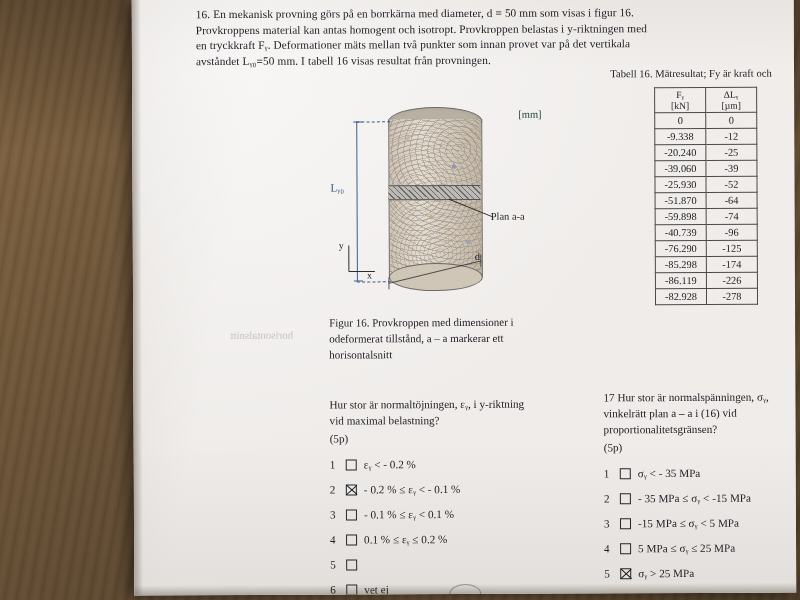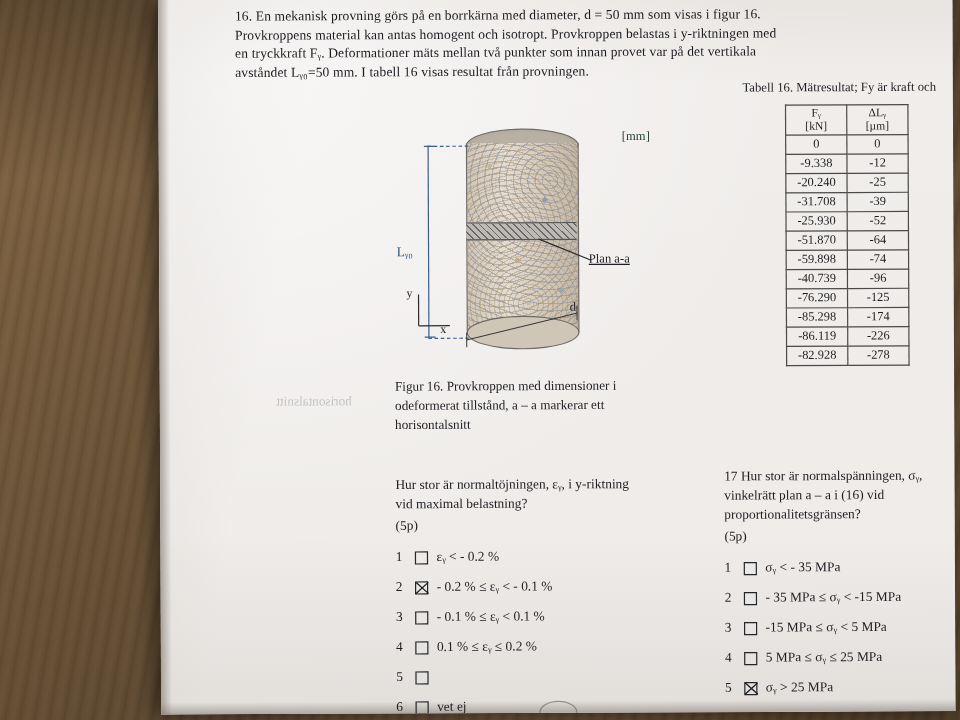--- a/index.html
+++ b/index.html
@@ -100,46 +100,46 @@
   
   .dim-l-line {
     position:absolute; left:34px; top:28px; width:0; height:160px;
     border-left:1px solid #3b5e8c;
   }
   .dim-l-line:before, .dim-l-line:after{
     content:""; position:absolute; left:-4px; width:9px; height:1px; background:#3b5e8c;
   }
   .dim-l-line:before{ top:0; } .dim-l-line:after{ bottom:0; }
   .dim-l-label{
-    position:absolute; left:8px; top:111px; font-size:11px; color:#2d4f7d;
+    position:absolute; left:8px; top:88px; font-size:11px; color:#2d4f7d;
   }
   .tick-top, .tick-bot{
     position:absolute; left:34px; width:34px; height:0; border-top:1px dashed #3b5e8c;
   }
   .tick-top{ top:28px; } .tick-bot{ top:188px; }
 
   .mm-label{ position:absolute; left:196px; top:16px; font-size:10.5px; color:#243; }
-  .plan-label{ position:absolute; left:168px; top:118px; font-size:10.5px;text-decoration:underline; }
+  .plan-label{ position:absolute; left:168px; top:118px; font-size:10.5px; }
   .plan-leader{
     position:absolute; left:126px; top:104px; width:46px; height:22px;
   }
   .dim-d {
     position:absolute; left:152px; top:158px; font-size:10.5px;
   }
   .axes { position:absolute; left:20px; top:148px; width:40px; height:36px; }
   .axes .lbl { position:absolute; font-size:10px; }
 
   .figcap {
     position:absolute; left:196px; top:316px; width:240px;
     font-size:11px; line-height:16px;
   }
 
   
   .tablewrap { position:absolute; left:470px; top:70px; width:190px; }
-  .tbl-caption { font-size:10.6px; line-height:14px; text-align:right; width:178px; }
+  .tbl-caption { font-size:10.6px; line-height:14px; text-align:center; width:178px; }
   table.meas {
     border-collapse:collapse; margin:6px 0 0 52px; font-size:10.4px;
   }
   table.meas td, table.meas th {
     border:1px solid #4a4a4a; padding:1px 5px; text-align:center;
     font-weight:normal; min-width:40px; height:13px;margin-left:40px;
   }
   table.meas th { font-size:9.6px; line-height:11px; }
 
   
@@ -260,21 +260,21 @@
             </tr>
             <tr>
               <td>-9.338</td>
               <td>-12</td>
             </tr>
             <tr>
               <td>-20.240</td>
               <td>-25</td>
             </tr>
             <tr>
-              <td>-31.708</td>
+              <td>-39.060</td>
               <td>-39</td>
             </tr>
             <tr>
               <td>-25.930</td>
               <td>-52</td>
             </tr>
             <tr>
               <td>-51.870</td>
               <td>-64</td>
             </tr>

